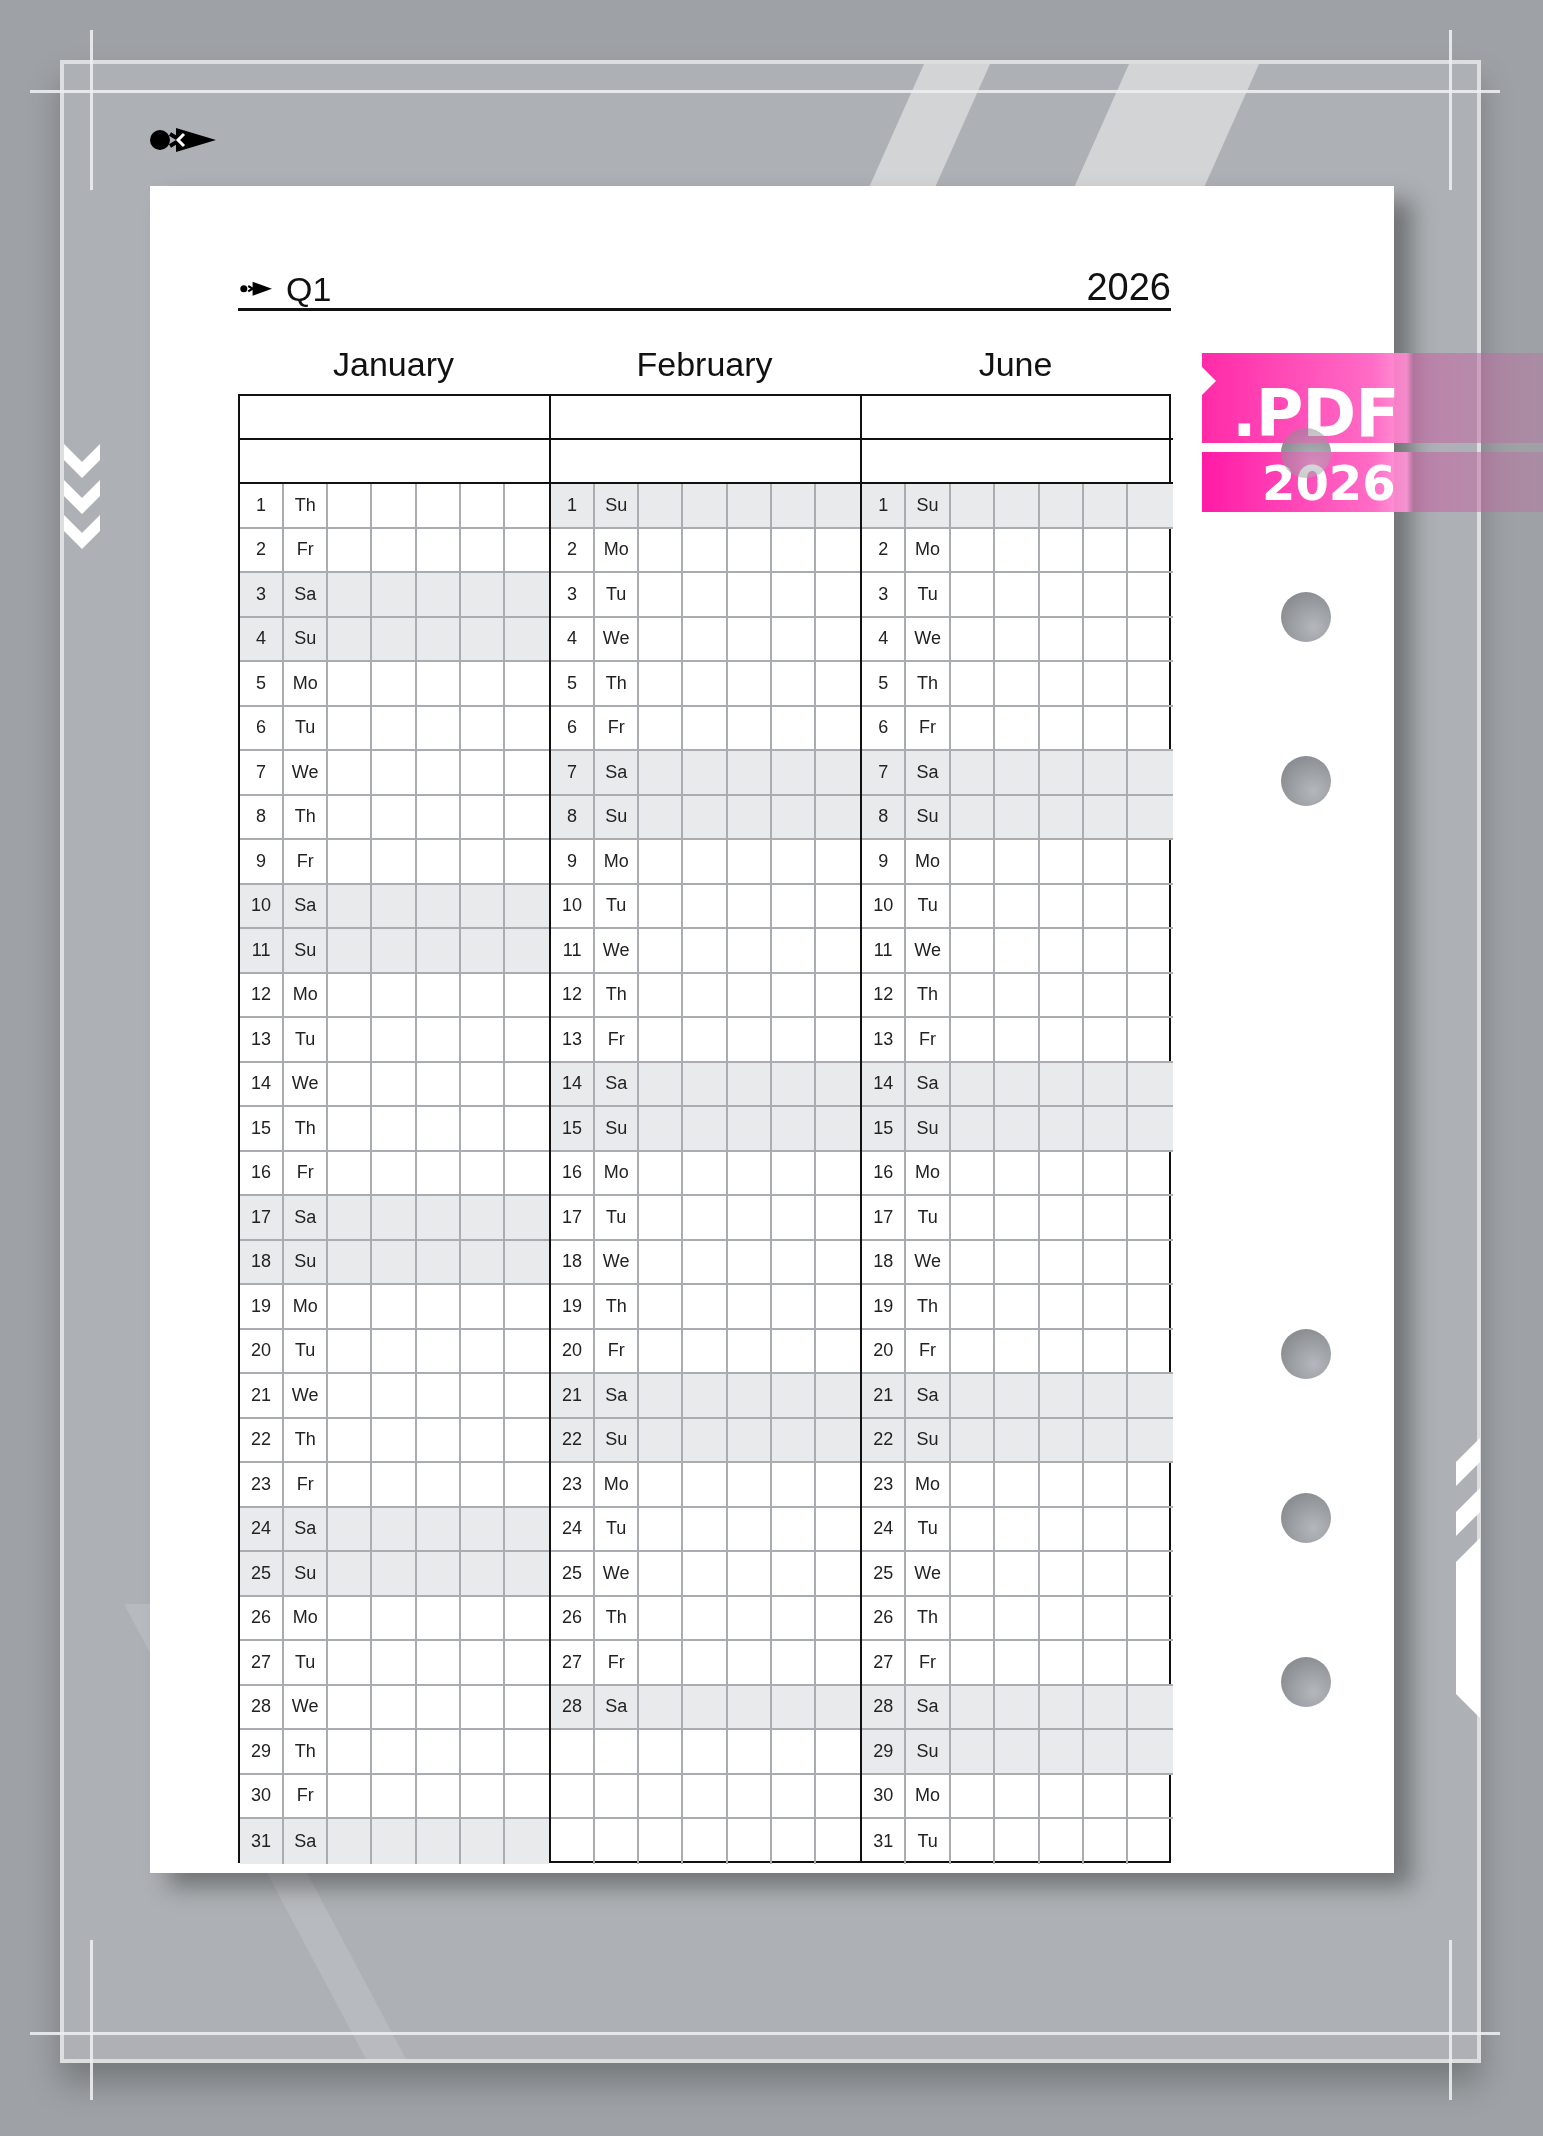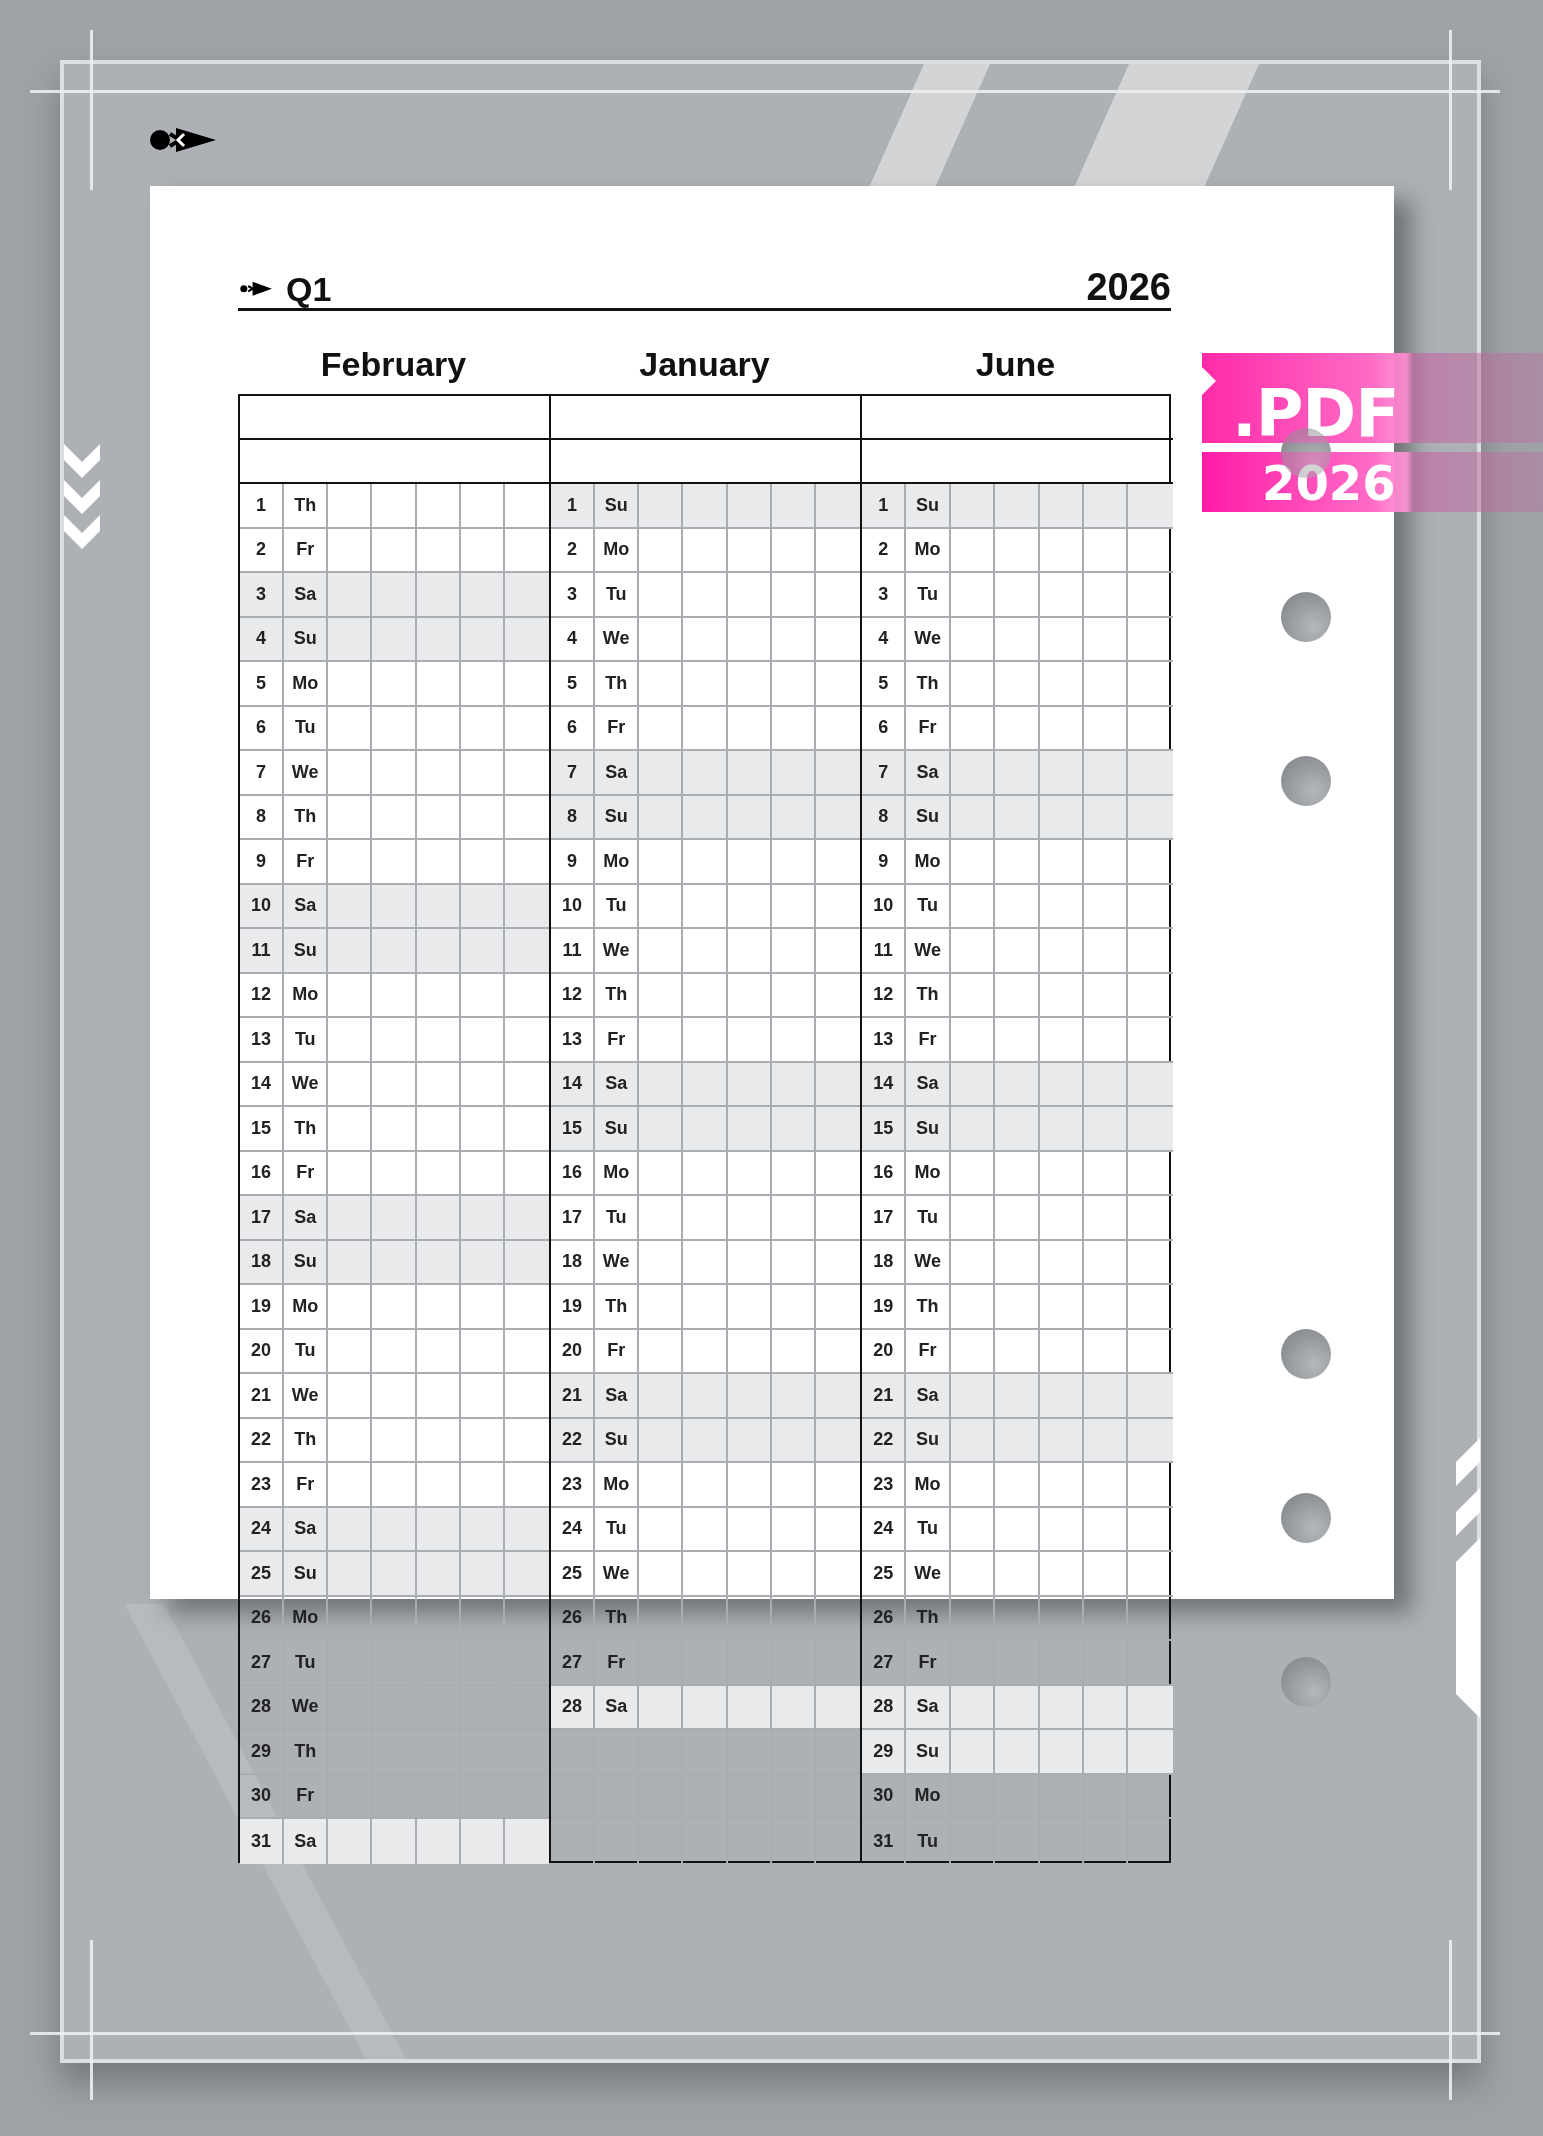--- a/index.html
+++ b/index.html
@@ -18,24 +18,23 @@
     position: absolute; background: rgba(255,255,255,0.45);
     transform: skewX(-24deg); transform-origin: top left;
   }
   .stripe.faint { background: rgba(255,255,255,0.12); transform: skewX(-28deg); }
   .crossh { position: absolute; background: rgba(235,237,239,0.9); }
   .logo-mark { position: absolute; left: 150px; top: 118px; }
   .chevrons { position: absolute; left: 64px; top: 440px; }
   .right-deco { position: absolute; left: 1452px; top: 1438px; }
 
   .paper {
-    position: absolute; left: 150px; top: 186px; width: 1244px; height: 1413px;
+    position: absolute; left: 150px; top: 186px; width: 1244px; height: 1687px;
     background: #ffffff;
     box-shadow: 18px 14px 22px rgba(0,0,0,0.35);
-    font-weight: bold;
   }
   .hole {
     position: absolute; width: 50px; height: 50px; border-radius: 50%;
     background: radial-gradient(circle at 65% 70%, #b4b8bc 0%, #8d9195 70%, #7e8286 100%);
   }
   .pg-header {
     position: absolute; left: 88px; top: 92px; width: 933px; height: 30px;
     border-bottom: 3px solid #111; display: flex; align-items: flex-end; justify-content: space-between;
   }
   .pg-title { display: flex; align-items: center; gap: 10px; font-size: 34px; color: #111; line-height: 34px; padding-bottom: 2px; }
@@ -131,24 +130,24 @@
           <path d="M20 16 L30 22 L20 28" stroke="#000" stroke-width="5" fill="none"></path>
         </svg>
       </span>
       <span>Q1</span>
     </div>
     <div class="pg-year">2026</div>
   </div>
 
   <div class="months">
     <div class="month">
-        <div class="month-name">February</div>
+        <div class="month-name">January</div>
       </div>
     <div class="month">
-        <div class="month-name">January</div>
+        <div class="month-name">February</div>
       </div>
     <div class="month">
         <div class="month-name">June</div>
       </div>
   </div>
 
   <div class="grid" id="grid">
       <div class="mcol">
         <div class="hrow"></div>
         <div class="hrow"></div>

